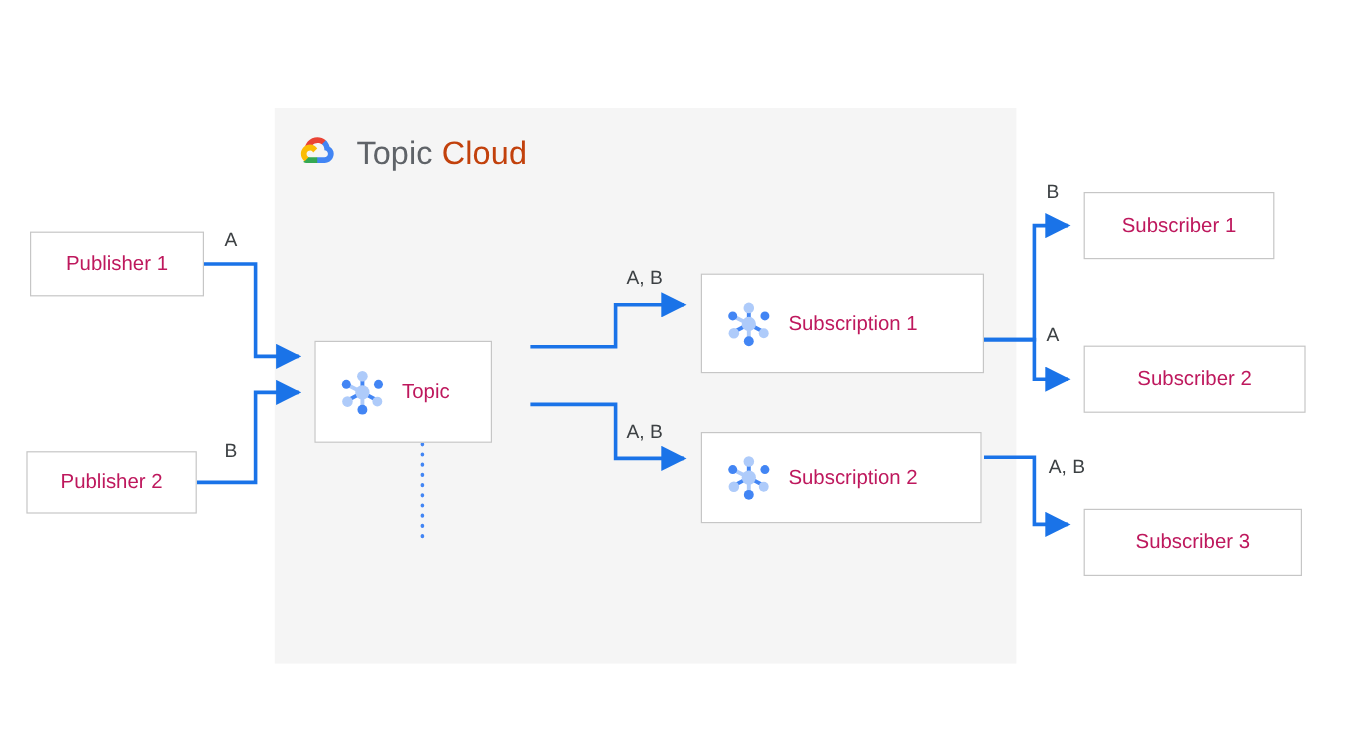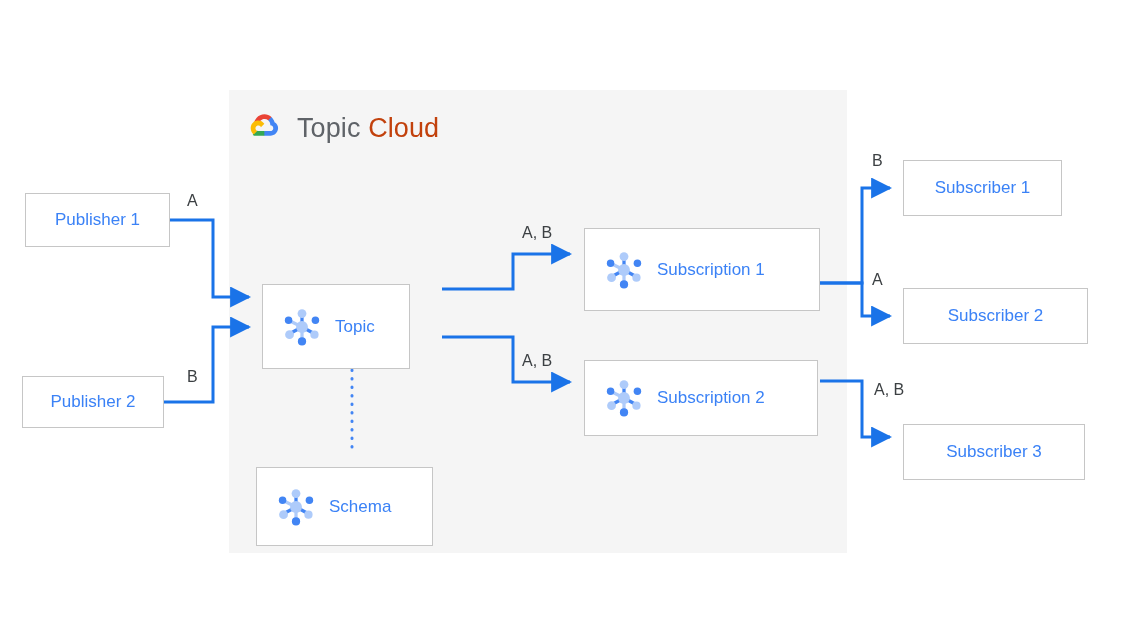--- a/index.html
+++ b/index.html
@@ -57,21 +57,21 @@
     display: flex;
     align-items: center;
     justify-content: center;
   }
   .node-box.with-icon {
     justify-content: flex-start;
     margin-top: 16px;
   }
   .node-label {
     font-size: 17px;
-    color: #3b82f6;
+    color: #be185d;
     white-space: nowrap;
   }
   .node-icon {
     width: 46px;
     height: 46px;
     flex: 0 0 auto;
     margin-left: 16px;
     margin-right: 10px;
   }
   .edge-label {
@@ -152,37 +152,20 @@
       <circle cx="24" cy="10" r="4.6" fill="#aecbfa"></circle>
       <circle cx="10" cy="17" r="3.9" fill="#4285f4"></circle>
       <circle cx="38" cy="17" r="3.9" fill="#4285f4"></circle>
       <circle cx="11" cy="32" r="4.6" fill="#aecbfa"></circle>
       <circle cx="37" cy="32" r="4.3" fill="#aecbfa"></circle>
       <circle cx="24" cy="39" r="4.3" fill="#4285f4"></circle>
     </svg>
     <span class="node-label">Topic</span>
   </div>
 
-  <div class="node-box with-icon" style="left:256px; top:451px; width:177px; height:79px;">
-    <svg class="node-icon" viewBox="0 0 48 48">
-      <line x1="24" y1="24" x2="24" y2="11" stroke="#4285f4" stroke-width="3.4"></line>
-      <line x1="24" y1="24" x2="37" y2="31" stroke="#4285f4" stroke-width="3.4"></line>
-      <line x1="24" y1="24" x2="11" y2="31" stroke="#4285f4" stroke-width="3.4"></line>
-      <line x1="24" y1="24" x2="24" y2="38" stroke="#aecbfa" stroke-width="3.4"></line>
-      <line x1="24" y1="24" x2="10" y2="17" stroke="#aecbfa" stroke-width="3.4"></line>
-      <circle cx="24" cy="24" r="6.2" fill="#aecbfa"></circle>
-      <circle cx="24" cy="10" r="4.6" fill="#aecbfa"></circle>
-      <circle cx="10" cy="17" r="3.9" fill="#4285f4"></circle>
-      <circle cx="38" cy="17" r="3.9" fill="#4285f4"></circle>
-      <circle cx="11" cy="32" r="4.6" fill="#aecbfa"></circle>
-      <circle cx="37" cy="32" r="4.3" fill="#aecbfa"></circle>
-      <circle cx="24" cy="39" r="4.3" fill="#4285f4"></circle>
-    </svg>
-    <span class="node-label">Schema</span>
-  </div>
 
   <div class="node-box with-icon" style="left:584px; top:212px; width:236px; height:83px;">
     <svg class="node-icon" viewBox="0 0 48 48">
       <line x1="24" y1="24" x2="24" y2="11" stroke="#4285f4" stroke-width="3.4"></line>
       <line x1="24" y1="24" x2="37" y2="31" stroke="#4285f4" stroke-width="3.4"></line>
       <line x1="24" y1="24" x2="11" y2="31" stroke="#4285f4" stroke-width="3.4"></line>
       <line x1="24" y1="24" x2="24" y2="38" stroke="#aecbfa" stroke-width="3.4"></line>
       <line x1="24" y1="24" x2="10" y2="17" stroke="#aecbfa" stroke-width="3.4"></line>
       <circle cx="24" cy="24" r="6.2" fill="#aecbfa"></circle>
       <circle cx="24" cy="10" r="4.6" fill="#aecbfa"></circle>

